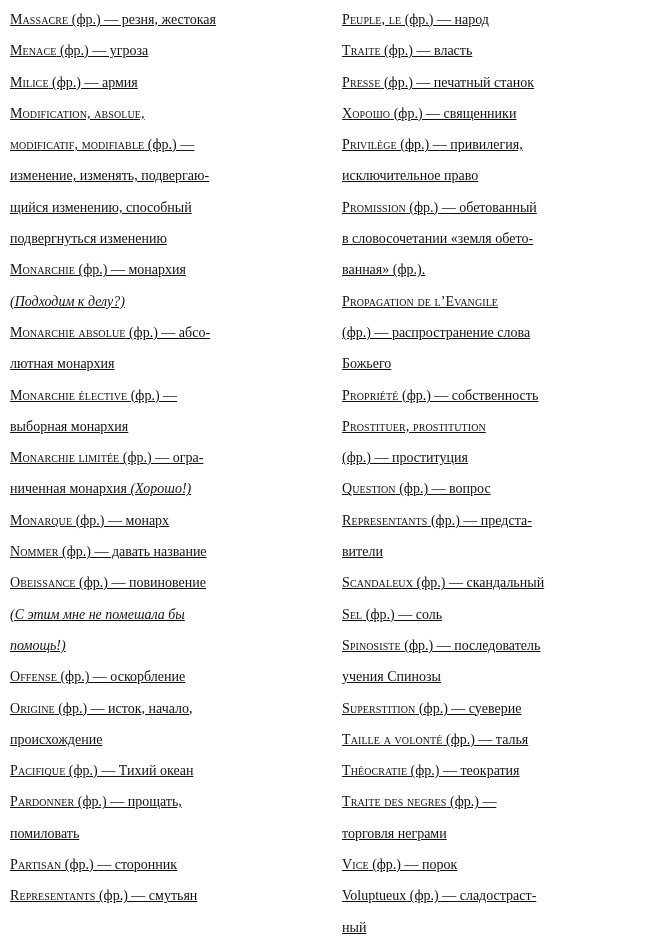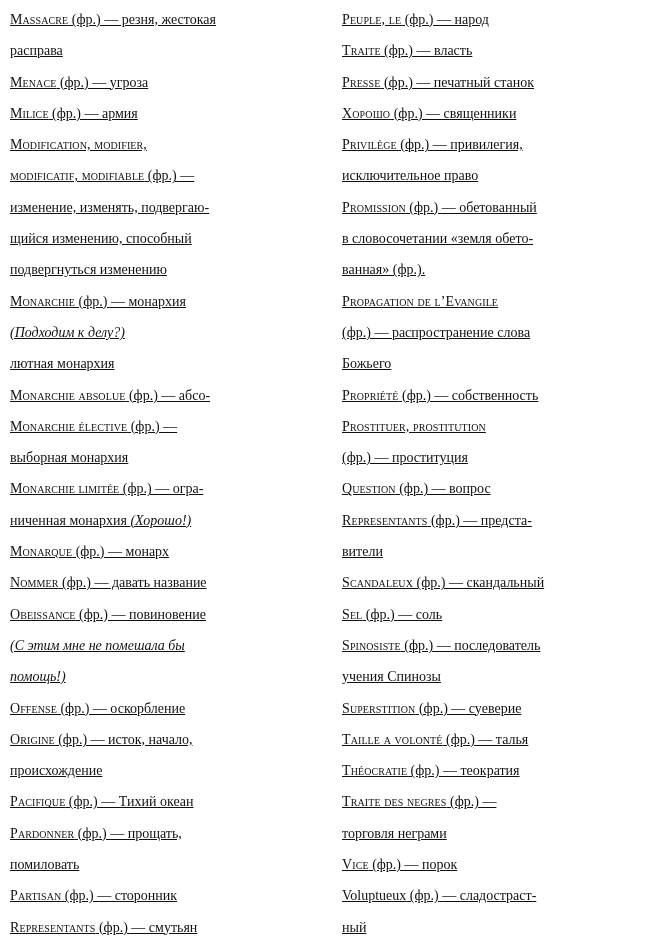--- a/index.html
+++ b/index.html
@@ -17,42 +17,41 @@
   .note { font-style: italic; }
   .entry-line { display: block; white-space: nowrap; }
 </style>
 </head>
 <body>
 
 <div class="page">
   <div class="col col-left">
       <div class="entry">
         <span class="entry-line"><span class="head">Massacre</span><span class="def"> (фр.) — резня, жестокая</span></span>
-        <span class="entry-line"><span class="def">расправа</span></span>
       </div>
       <div class="entry">
         <span class="entry-line"><span class="head">Menace</span><span class="def"> (фр.) — угроза</span></span>
       </div>
       <div class="entry">
         <span class="entry-line"><span class="head">Milice</span><span class="def"> (фр.) — армия</span></span>
       </div>
       <div class="entry">
-        <span class="entry-line"><span class="head">Modification, modifier,</span></span>
+        <span class="entry-line"><span class="head">Modification, absolue,</span></span>
         <span class="entry-line"><span class="head">modificatif, modifiable</span><span class="def"> (фр.) —</span></span>
         <span class="entry-line"><span class="def">изменение, изменять, подвергаю-</span></span>
         <span class="entry-line"><span class="def">щийся изменению, способный</span></span>
         <span class="entry-line"><span class="def">подвергнуться изменению</span></span>
       </div>
       <div class="entry">
         <span class="entry-line"><span class="head">Monarchie</span><span class="def"> (фр.) — монархия</span></span>
         <span class="entry-line"><span class="note">(Подходим к делу?)</span></span>
       </div>
       <div class="entry">
+        <span class="entry-line"><span class="head">Monarchie absolue</span><span class="def"> (фр.) — абсо-</span></span>
         <span class="entry-line"><span class="def">лютная монархия</span></span>
-        <span class="entry-line"><span class="head">Monarchie absolue</span><span class="def"> (фр.) — абсо-</span></span>
       </div>
       <div class="entry">
         <span class="entry-line"><span class="head">Monarchie élective</span><span class="def"> (фр.) —</span></span>
         <span class="entry-line"><span class="def">выборная монархия</span></span>
       </div>
       <div class="entry">
         <span class="entry-line"><span class="head">Monarchie limitée</span><span class="def"> (фр.) — огра-</span></span>
         <span class="entry-line"><span class="def">ниченная монархия </span><span class="note">(Хорошо!)</span></span>
       </div>
       <div class="entry">

